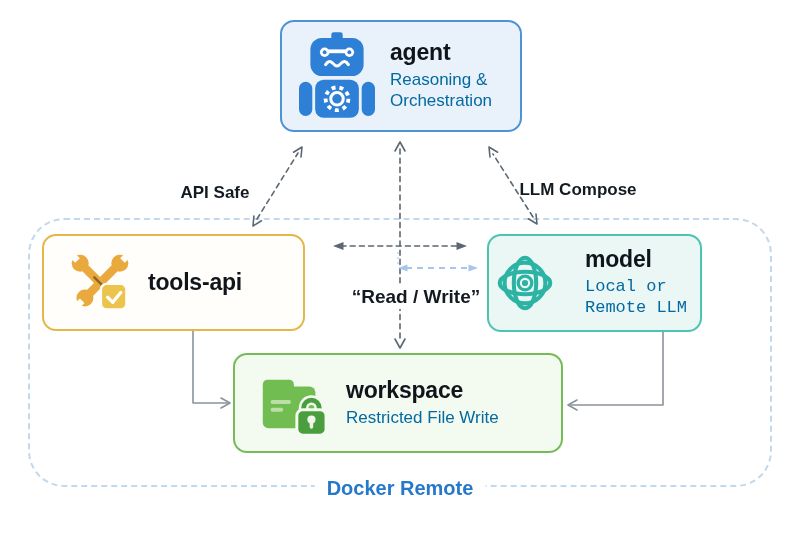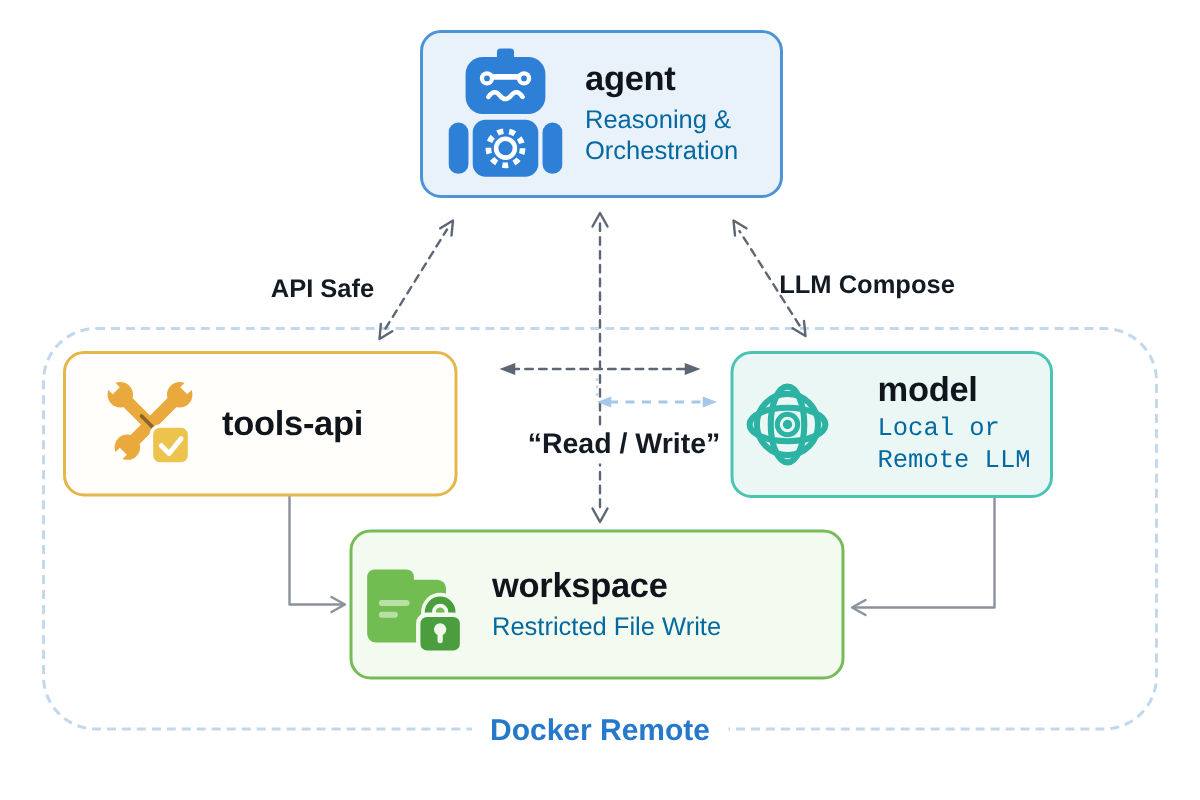--- a/index.html
+++ b/index.html
@@ -18,21 +18,21 @@
   }
   .node .icon{flex:0 0 auto;display:block;}
   .node-text{display:flex;flex-direction:column;}
   .title{font-weight:700;font-size:23px;color:#10151c;line-height:1.12;letter-spacing:-0.2px;}
   .subtitle{font-size:17px;color:#0369a1;line-height:1.28;margin-top:3px;}
   #agent-box{left:280px;top:20px;width:242px;height:112px;background:#e9f1fa;border-color:#4d93d6;padding-left:17px;gap:15px;}
   #agent-box .subtitle{max-width:132px;}
   #tools-box{left:42px;top:234px;width:263px;height:97px;background:#fffefa;border-color:#e5b64a;padding-left:23px;gap:15px;}
   #model-box{left:487px;top:234px;width:215px;height:98px;background:#eaf7f5;border-color:#4cc4b4;padding-left:2px;gap:26px;}
   #model-box .subtitle{max-width:150px;font-family:Liberation Mono, monospace;}
-  #workspace-box{left:233px;top:353px;width:330px;height:100px;background:#f3faef;border-color:#77bb58;gap:17px;}
+  #workspace-box{left:233px;top:353px;width:330px;height:100px;background:#f3faef;border-color:#77bb58;padding-left:18px;gap:17px;}
   .edge-label{
     position:absolute;transform:translate(-50%,-50%);
     font-size:17px;font-weight:600;color:#141a22;white-space:nowrap;
   }
   #label-api{left:215px;top:193px;}
   #label-llm{left:578px;top:190px;}
   #label-rw{left:400px;top:297px;font-size:19px;font-weight:700;background:#ffffff;padding:1px 6px;margin-left:16px;}
   #label-compose{
     position:absolute;left:400px;top:488px;transform:translate(-50%,-50%);
     font-size:20px;font-weight:700;color:#2679ca;background:#ffffff;

